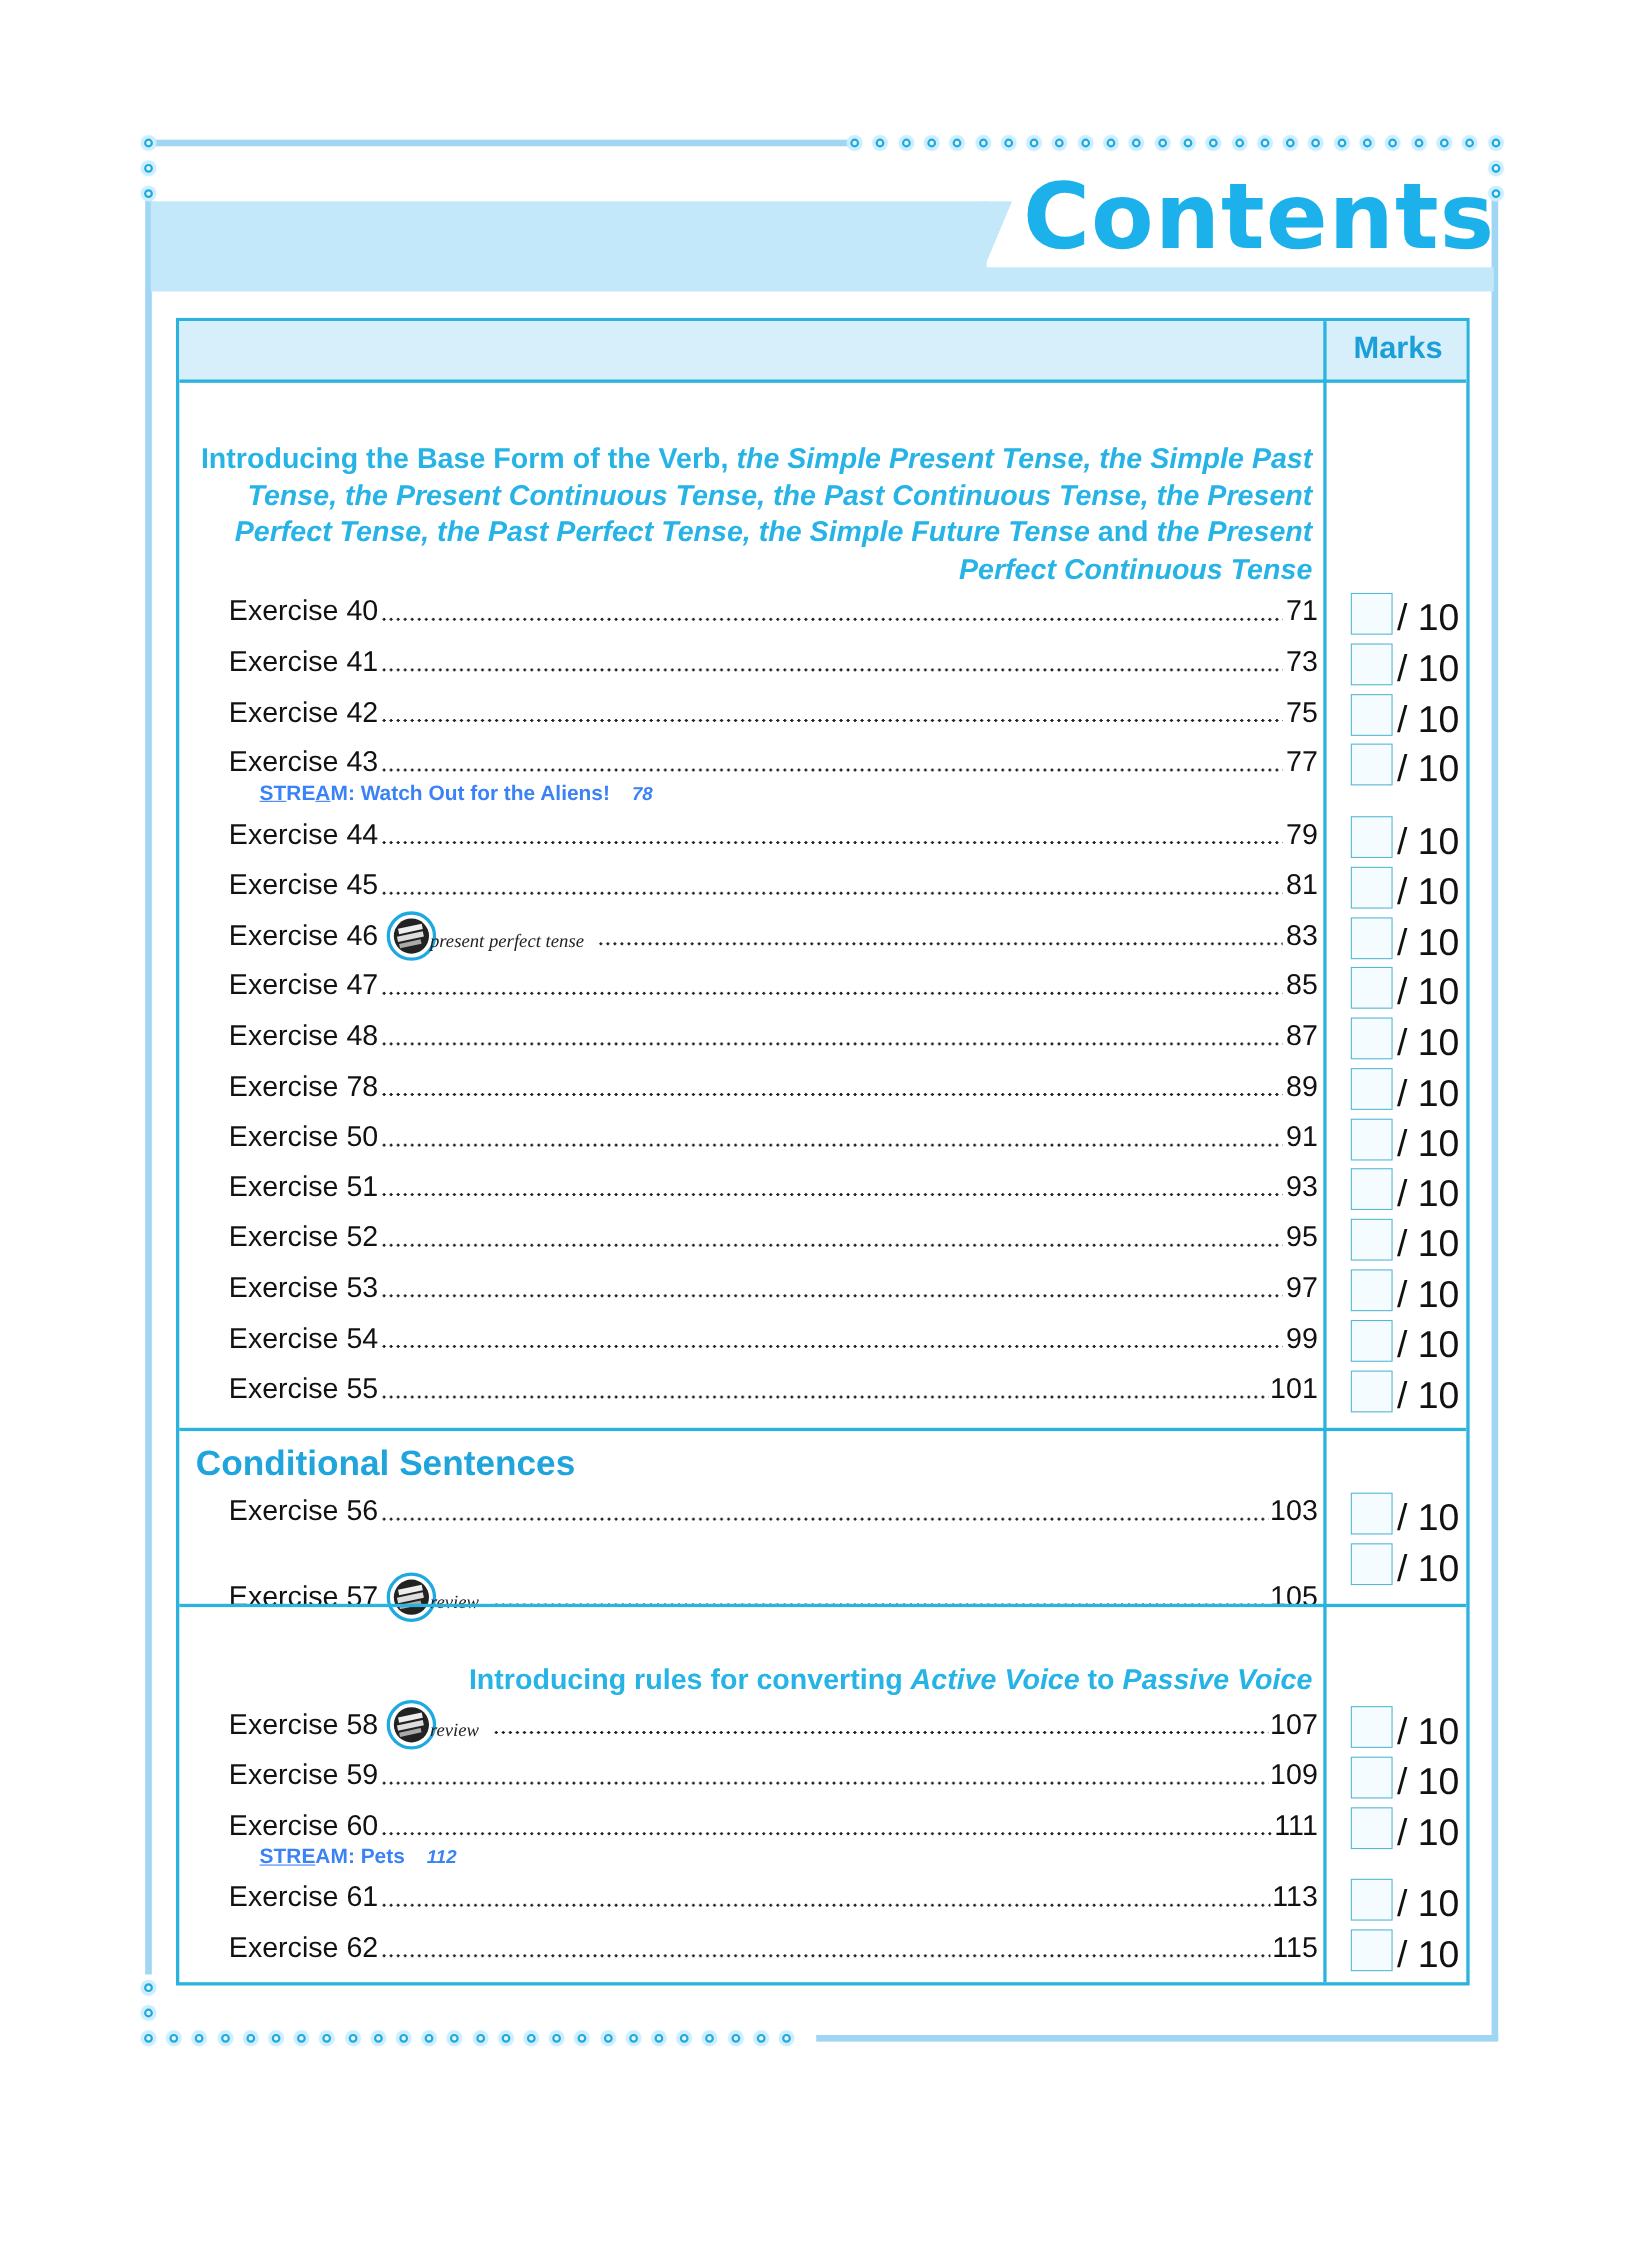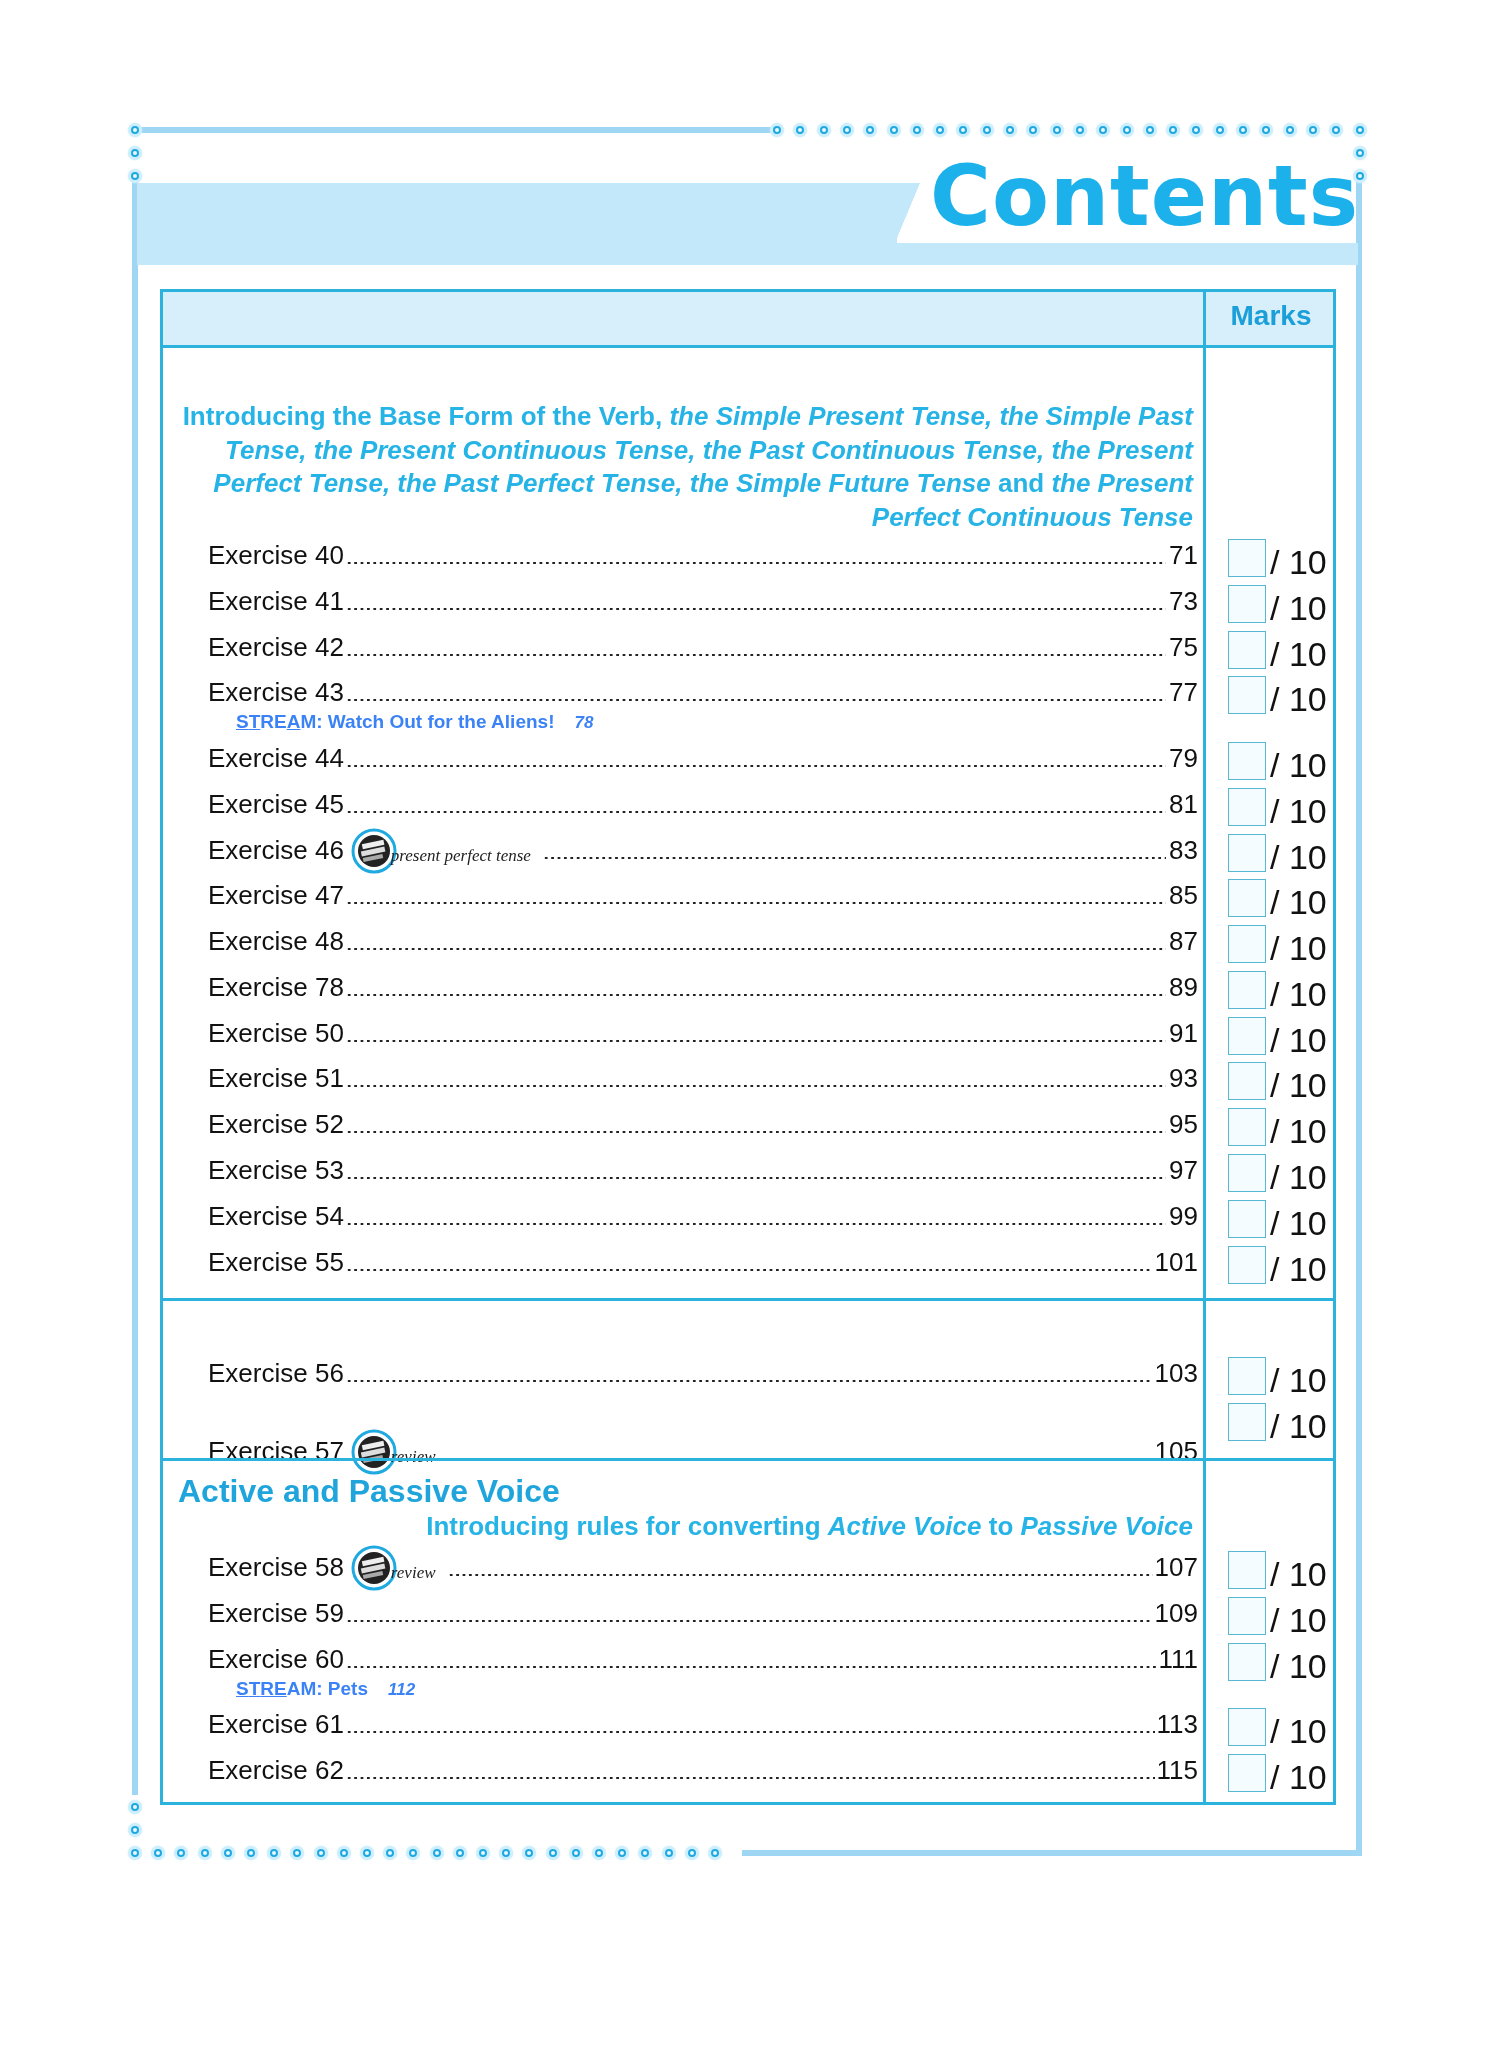--- a/index.html
+++ b/index.html
@@ -345,23 +345,23 @@
     <span class="leader"></span>
     <span class="ex-page">115</span>
   </div>
       <div class="mark" style="top: 1462px;">
         <span class="mark-box"></span>
         <span class="mark-text">/ 10</span>
       </div>
     </div>
 
   <div class="sec-div" style="top:1006px;"></div>
+  <div class="sec-title" style="top:1020px;">Conditional Sentences</div>
 
   <div class="sec-div" style="top:1166px;"></div>
-  <div class="sec-title" style="top:1181px;">Active and Passive Voice</div>
   <div class="sec-desc" style="top:1218px;">
     <span>Introducing rules for converting </span><i>Active Voice</i><span> to </span><i>Passive Voice</i>
   </div>
 
   <div class="stream" style="top:419px;">
     <span class="u">S</span><span class="u">T</span><span>RE</span><span class="u">A</span><span>M</span><span>: Watch Out for the Aliens!</span><span class="pg">78</span>
   </div>
   <div class="stream" style="top:1386px;">
     <span class="u">S</span><span class="u">T</span><span class="u">RE</span><span>A</span><span>M</span><span>: Pets</span><span class="pg">112</span>
   </div>

